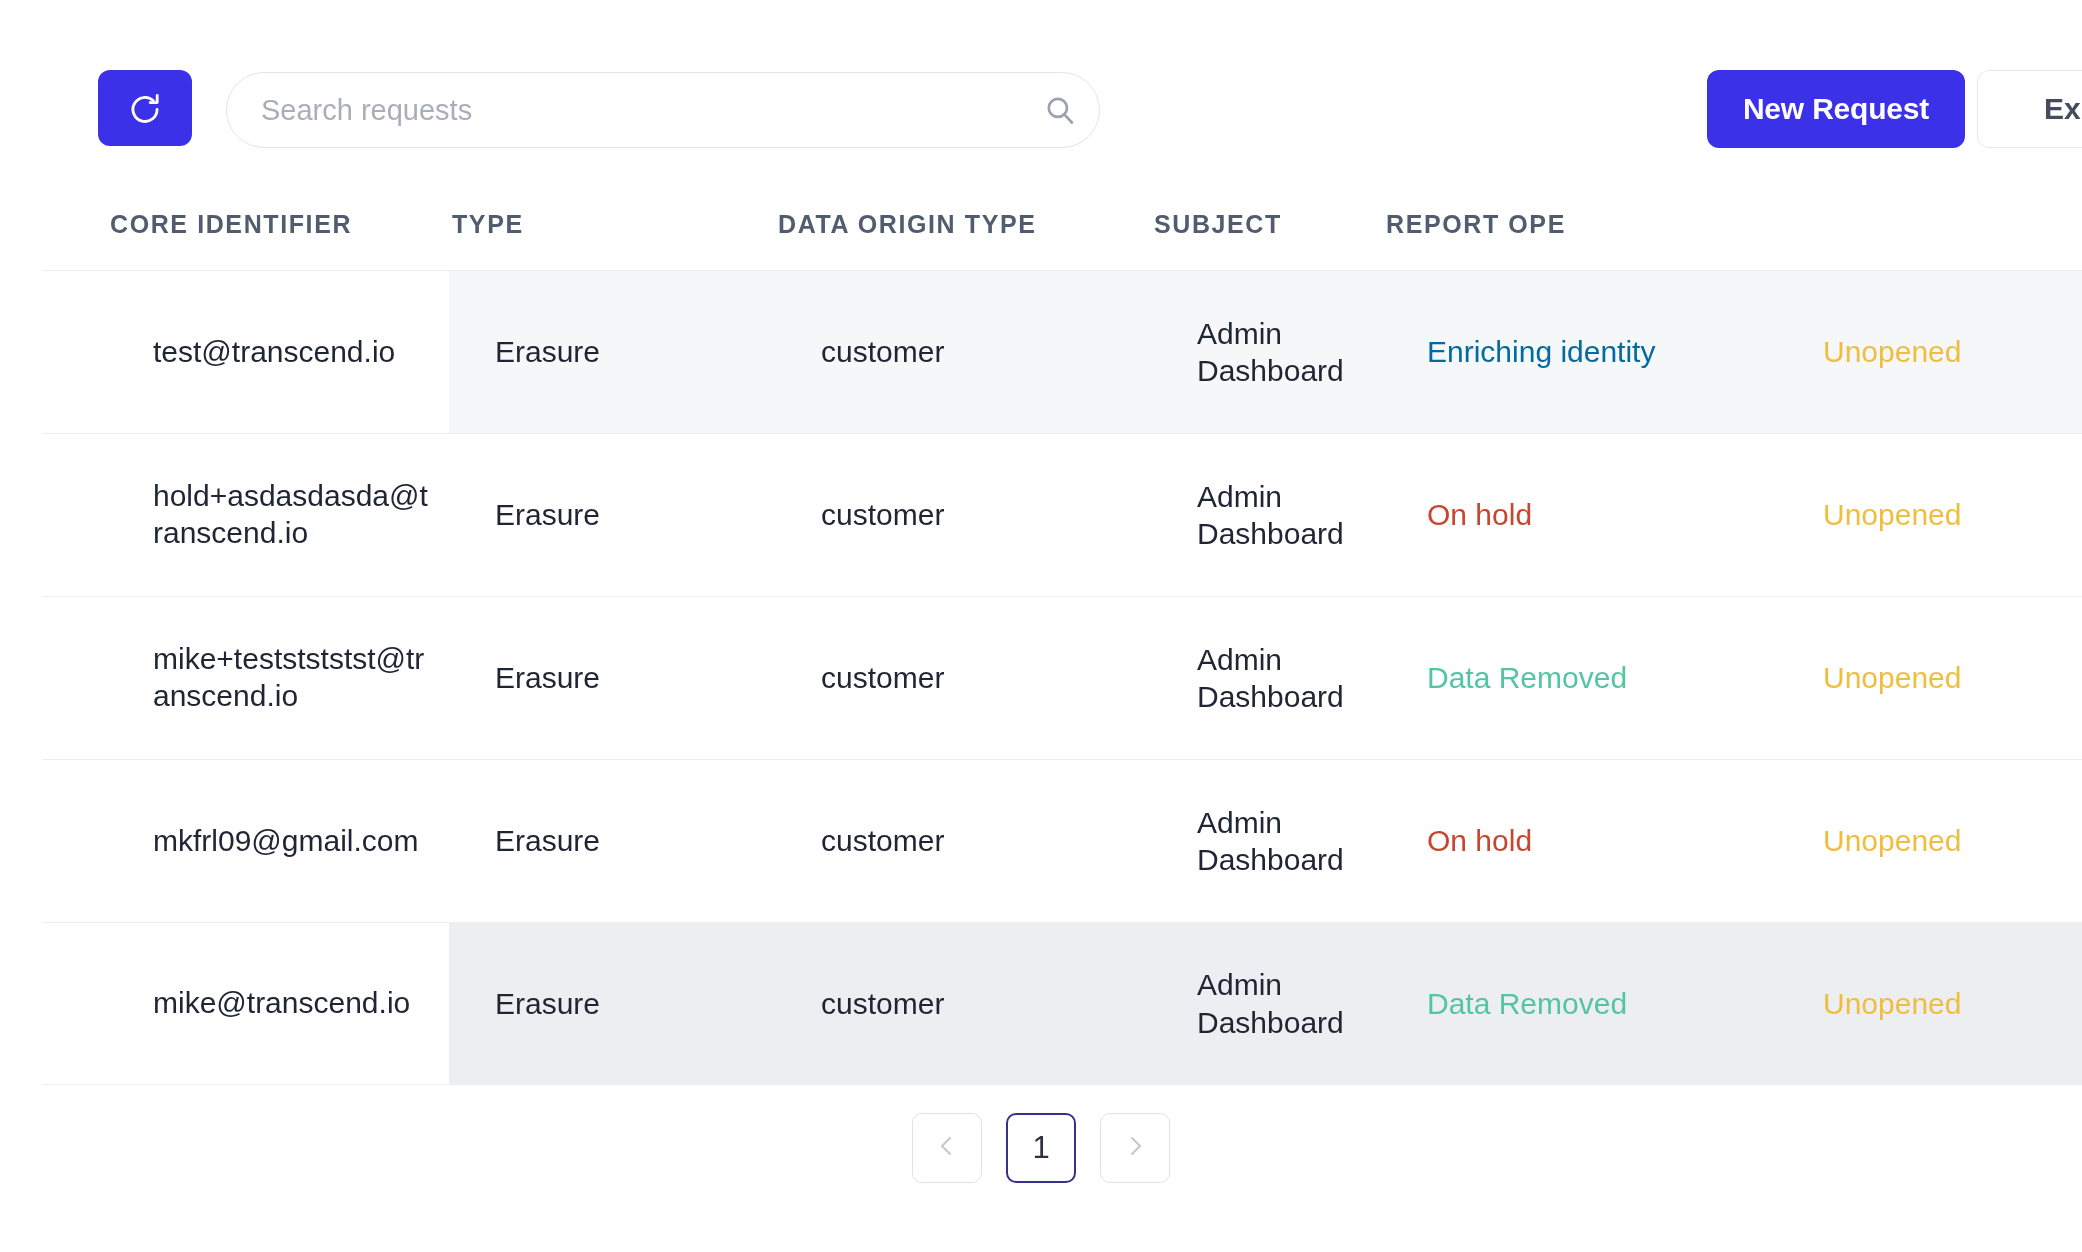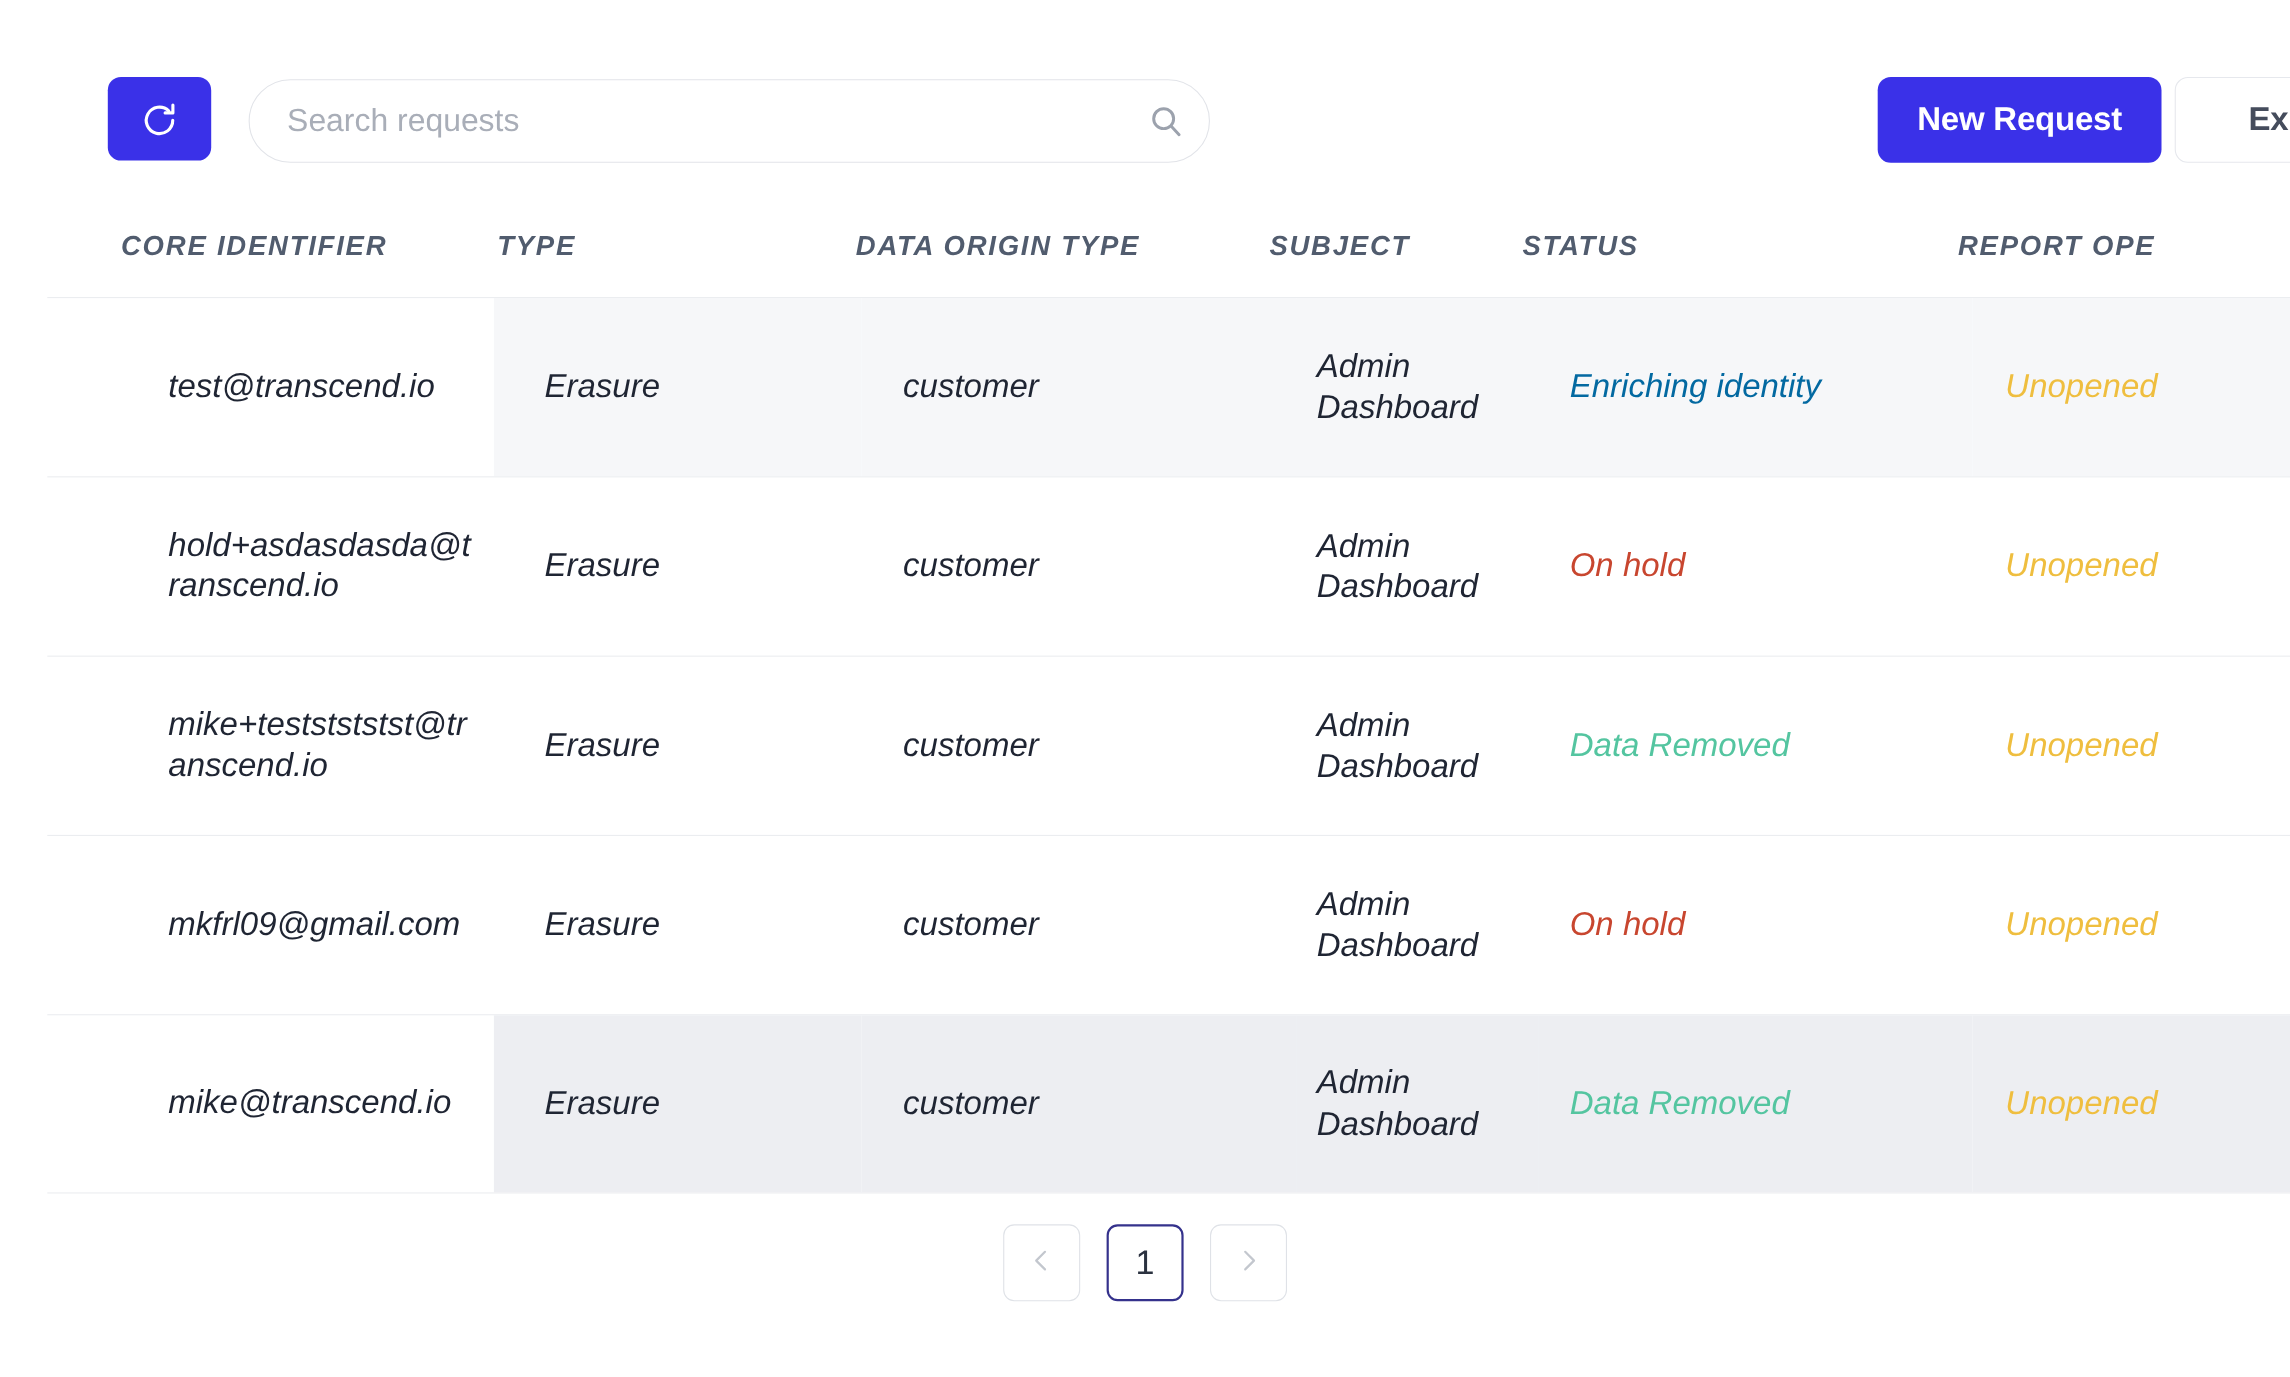--- a/index.html
+++ b/index.html
@@ -72,21 +72,20 @@
     display:flex; align-items:center; justify-content:center;
     padding-left: 28px;
     white-space: nowrap;
     overflow: hidden;
   }
 
   
   .table {
     position: absolute; left: 0; top: 178px;
     width: 2082px;
-    font-style: italic;
   }
   .trow {
     position: relative;
     display: flex;
     width: 2082px;
     align-items: stretch;
   }
   .thead .trow { height: 92px; }
   .thead .cell {
     display: flex; align-items: center;
@@ -179,21 +178,20 @@
   </div>
 
   <div class="table">
 
     <div class="thead">
       <div class="trow">
         <div class="cell c-ident">CORE IDENTIFIER</div>
         <div class="cell c-type">TYPE</div>
         <div class="cell c-subj">DATA ORIGIN TYPE</div>
         <div class="cell c-origin">SUBJECT</div>
-        <div class="cell c-status">STATUS</div>
         <div class="cell c-report">REPORT OPE</div>
       </div>
     </div>
 
     <div class="tbody">
 
       <div class="trow shade-light">
         <div class="cell c-ident cell-wrap">test@transcend.io</div>
         <div class="cell c-type">Erasure</div>
         <div class="cell c-subj">customer</div>

